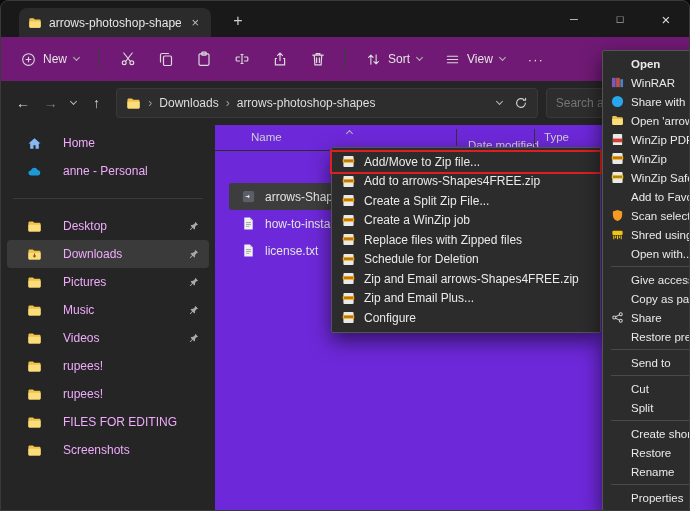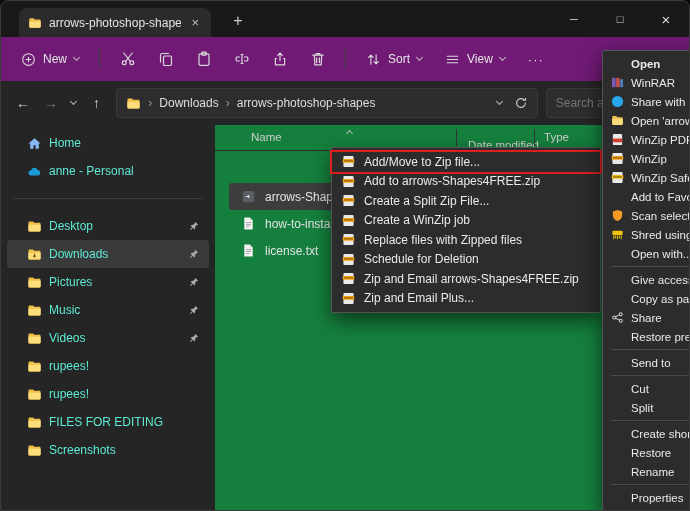--- a/index.html
+++ b/index.html
@@ -57,27 +57,27 @@
   .chev { display:inline-block; width:7px; height:7px; border-right:1.4px solid #b9b9b9;
           border-bottom:1.4px solid #b9b9b9; transform:rotate(45deg); margin-top:-4px; }
   .chev.up { transform:rotate(-135deg); margin-top:2px; }
   .chev.tiny { width:5px; height:5px; }
 
   
   .body { position:absolute; top:124px; left:0; right:0; bottom:0; }
   .sidebar { position:absolute; left:0; top:0; bottom:0; width:214px; background:#252525;
              padding-top:4px; }
   .side-item { height:28px; margin:0 6px; border-radius:4px; display:flex; align-items:center;
-               gap:7px; padding:0 10px 0 20px; font-size:12px; color:#5eead4; }
+               gap:21px; padding:0 10px 0 20px; font-size:12px; color:#f0abfc; }
   .side-item.selected { background:#3a3a3a; }
   .side-sep { height:1px; background:#3a3a3a; margin:13px 12px; }
   .pin { margin-left:auto; display:flex; }
 
   
-  .content { position:absolute; left:214px; top:0; right:0; bottom:0; background:#15803d; }
+  .content { position:absolute; left:214px; top:0; right:0; bottom:0; background:#6d28d9; }
   .col-header { position:absolute; top:0; left:0; right:0; height:26px; font-size:11.5px;
                 color:#cfcfcf; border-bottom:1px solid #2b2b2b; }
   .col-header .hname { position:absolute; left:36px; top:6px; }
   .col-header .hsort { position:absolute; left:132px; top:4px; }
   .col-header .hdiv1 { position:absolute; left:241px; top:4px; bottom:4px; width:1px; background:#333; }
   .col-header .hdate { position:absolute; left:253px; top:14px; }
   .col-header .hdiv2 { position:absolute; left:319px; top:4px; bottom:4px; width:1px; background:#333; }
   .col-header .htype { position:absolute; left:329px; top:6px;text-align:center; }
   .group-row { position:absolute; top:36px; left:16px; display:flex; align-items:center;
                gap:9px; font-size:10px; color:#e0e0e0;margin-top:32px; }
@@ -495,20 +495,30 @@
     <div class="wz-item">
       <span>
           <svg viewBox="0 0 14 14" width="13" height="13">
             <rect x="1.5" y="1" width="11" height="12" rx="1.2" fill="#e9e9e9"></rect>
             <rect x="0.8" y="4.2" width="12.4" height="4.2" rx="0.8" fill="#f6a81c"></rect>
             <rect x="2.2" y="5.2" width="9.6" height="2.2" fill="#b97708"></rect>
           </svg>
         </span>
       <span>Zip and Email Plus...</span>
     </div>
+    <div class="wz-item">
+      <span>
+          <svg viewBox="0 0 14 14" width="13" height="13">
+            <rect x="1.5" y="1" width="11" height="12" rx="1.2" fill="#e9e9e9"></rect>
+            <rect x="0.8" y="4.2" width="12.4" height="4.2" rx="0.8" fill="#f6a81c"></rect>
+            <rect x="2.2" y="5.2" width="9.6" height="2.2" fill="#b97708"></rect>
+          </svg>
+        </span>
+      <span>Configure</span>
+    </div>
   </div>
 
   <div class="ctx-menu">
     <div class="ctx-item default">
       <span class="ctx-ico"></span>
       <span>Open</span>
     </div>
     <div class="ctx-item">
       <span class="ctx-ico">
           <svg viewBox="0 0 14 14" width="13" height="13">

